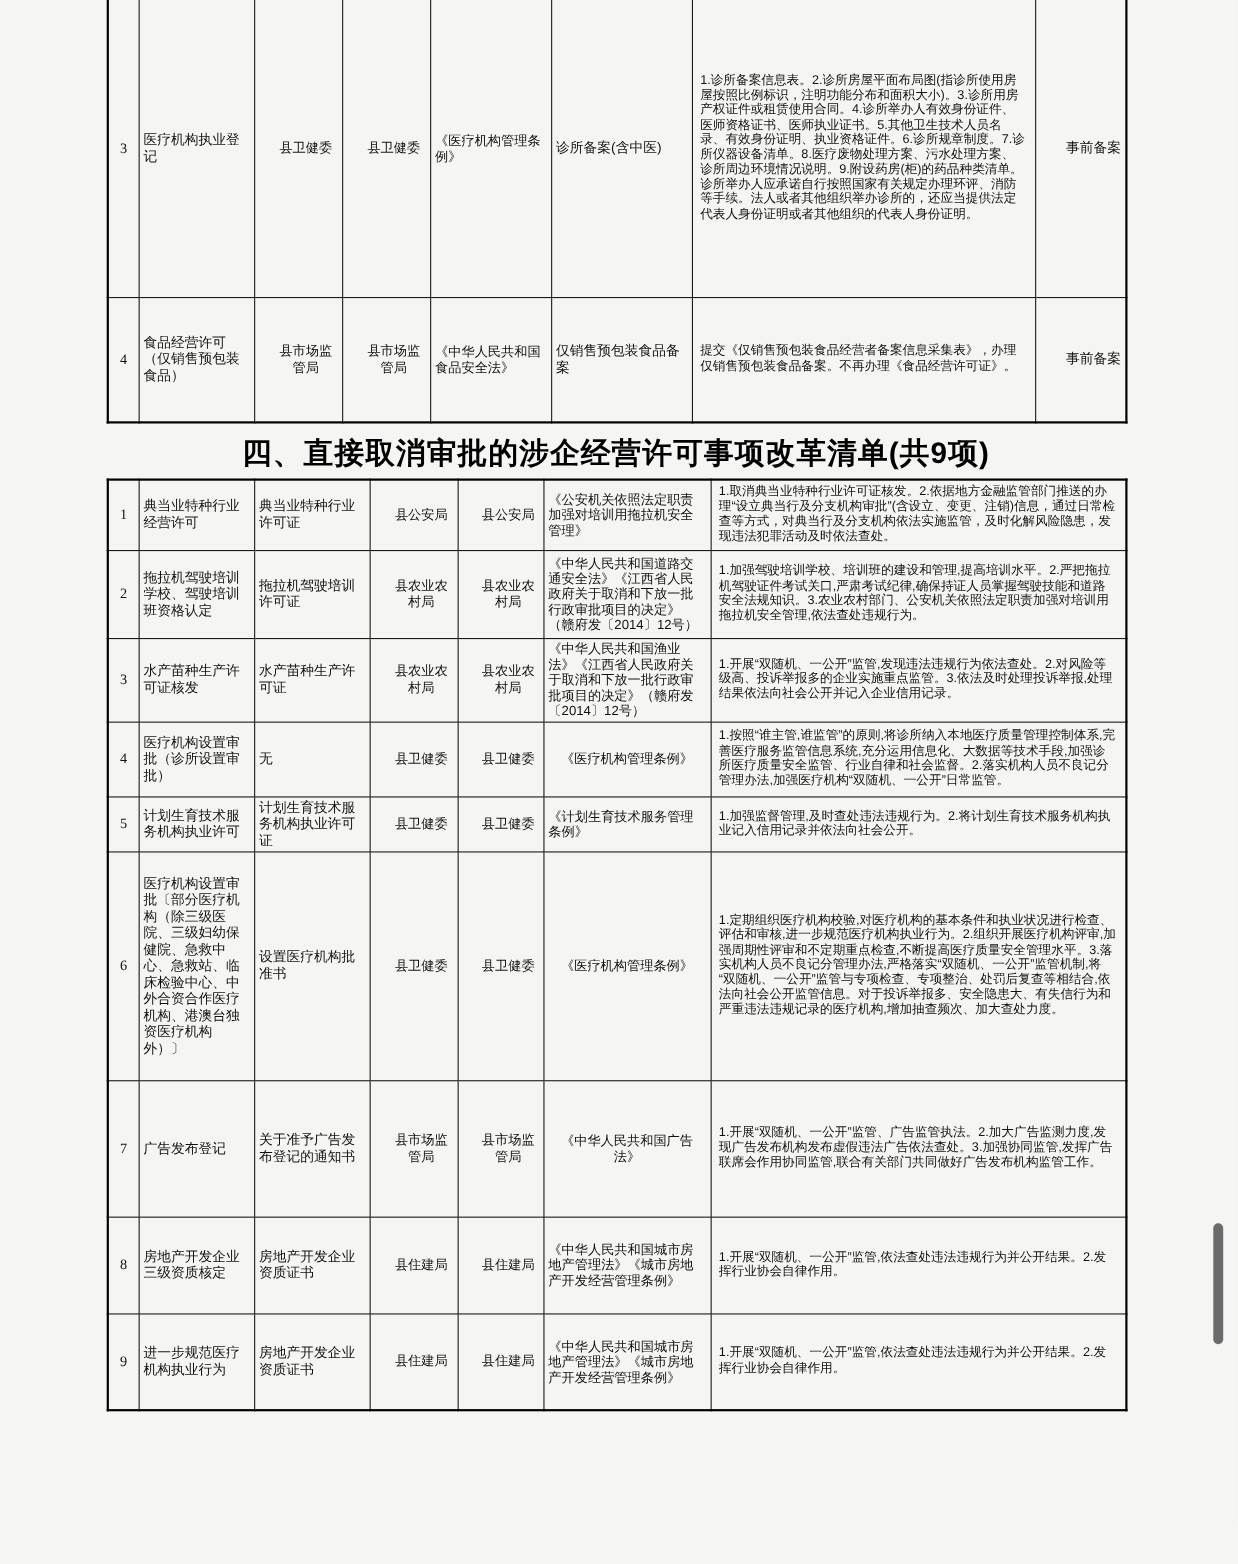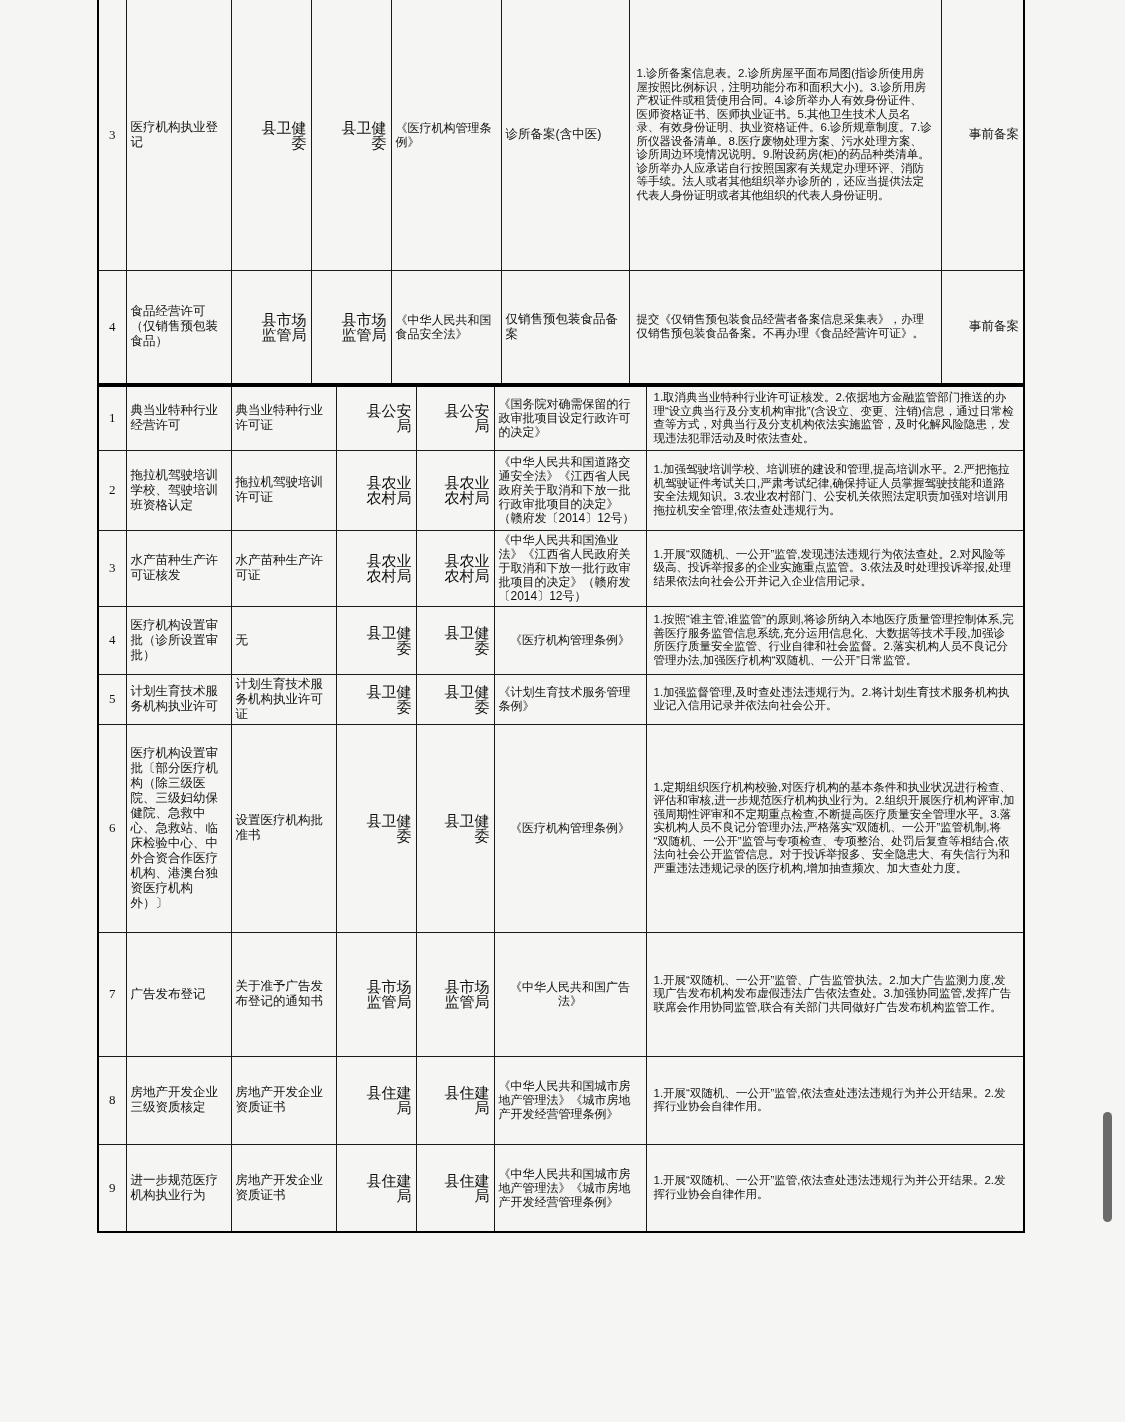--- a/index.html
+++ b/index.html
@@ -9,21 +9,21 @@
     font-family:"Liberation Sans", sans-serif;
   }
   .content{position:absolute; left:97px; top:0; width:926px;}
   table{border-collapse:collapse; table-layout:fixed; width:926px; background:transparent;}
   td,th{border:1.6px solid #1a1a1a; vertical-align:middle; padding:2px 4px; overflow:hidden; word-break:break-all;}
   .t1{border:2.4px solid #000; border-top:none; margin-top:0;}
   .t1 tr.cut td{border-top:none;}
   .t2{border:2.4px solid #000;}
   .seq{text-align:center; font-family:"Liberation Serif", serif; font-size:13px;}
   .name,.cert,.chg{font-size:12.5px; line-height:15px; text-align:left;}
-  .dept,.impl{font-size:15px; line-height:15px; text-align:right; padding-left:18px;}
+  .dept,.impl{font-size:12px; line-height:15px; text-align:center; padding-left:18px;}
   .basis{font-size:12px; line-height:14px; text-align:left;margin-top:33px;}
   .basis.ctr{text-align:center;}
   .meas{font-size:11.5px; line-height:13.5px; text-align:left; padding:3px 7px;}
   .mode{font-size:12.5px; text-align:right;}
   .t2 th{font-weight:bold; font-size:12.5px; text-align:center; padding:3px 2px; line-height:16px;}
   .sec-title{
     margin:10px 0 6px; text-align:center; font-size:27px; line-height:34px;
     font-weight:bold; letter-spacing:1px; color:#000;
   }
   .scroll-thumb{
@@ -65,40 +65,41 @@
           <td class="dept">县市场监管局</td>
           <td class="impl">县市场监管局</td>
           <td class="basis">《中华人民共和国食品安全法》</td>
           <td class="chg">仅销售预包装食品备案</td>
           <td class="meas">提交《仅销售预包装食品经营者备案信息采集表》，办理仅销售预包装食品备案。不再办理《食品经营许可证》。</td>
           <td class="mode">事前备案</td>
         </tr>
       </tbody>
     </table>
 
+    <div class="sec-title">四、直接取消审批的涉企经营许可事项改革清单(共9项)</div>
 
     <table class="t2">
       <colgroup>
         <col style="width:28px">
           <col style="width:105px">
           <col style="width:105px">
           <col style="width:80px">
         <col style="width:78px">
           <col style="width:152px">
           <col style="width:378px">
       </colgroup>
       <tbody>
 
         <tr style="height:64px">
           <td class="seq">1</td>
           <td class="name">典当业特种行业经营许可</td>
           <td class="cert">典当业特种行业许可证</td>
           <td class="dept">县公安局</td>
           <td class="impl">县公安局</td>
-          <td class="basis">《国务院对确需保留的行政审批项目设定行政许可的决定》</td>
+          <td class="basis">《公安机关依照法定职责加强对培训用拖拉机安全管理》</td>
           <td class="meas">1.取消典当业特种行业许可证核发。2.依据地方金融监管部门推送的办理“设立典当行及分支机构审批”(含设立、变更、注销)信息，通过日常检查等方式，对典当行及分支机构依法实施监管，及时化解风险隐患，发现违法犯罪活动及时依法查处。</td>
         </tr>
 
         <tr style="height:80px">
           <td class="seq">2</td>
           <td class="name">拖拉机驾驶培训学校、驾驶培训班资格认定</td>
           <td class="cert">拖拉机驾驶培训许可证</td>
           <td class="dept">县农业农村局</td>
           <td class="impl">县农业农村局</td>
           <td class="basis">《中华人民共和国道路交通安全法》《江西省人民政府关于取消和下放一批行政审批项目的决定》（赣府发〔2014〕12号）</td>

